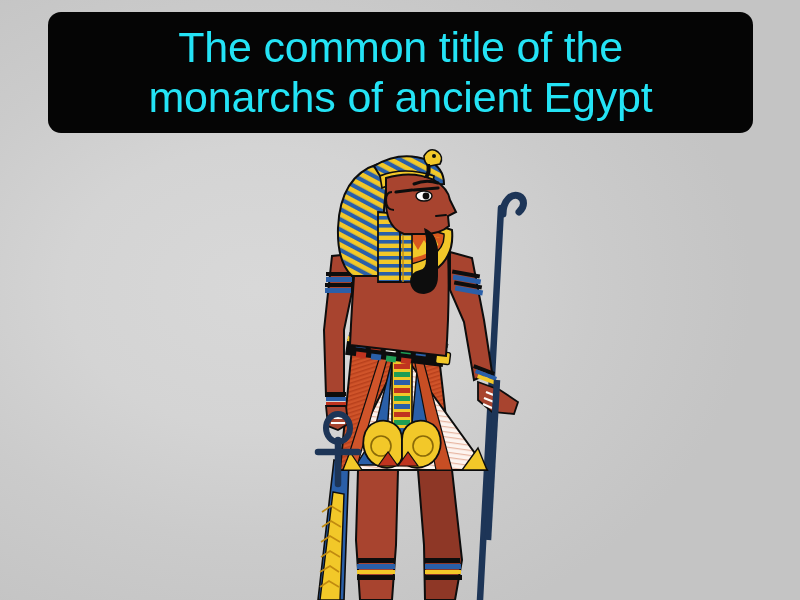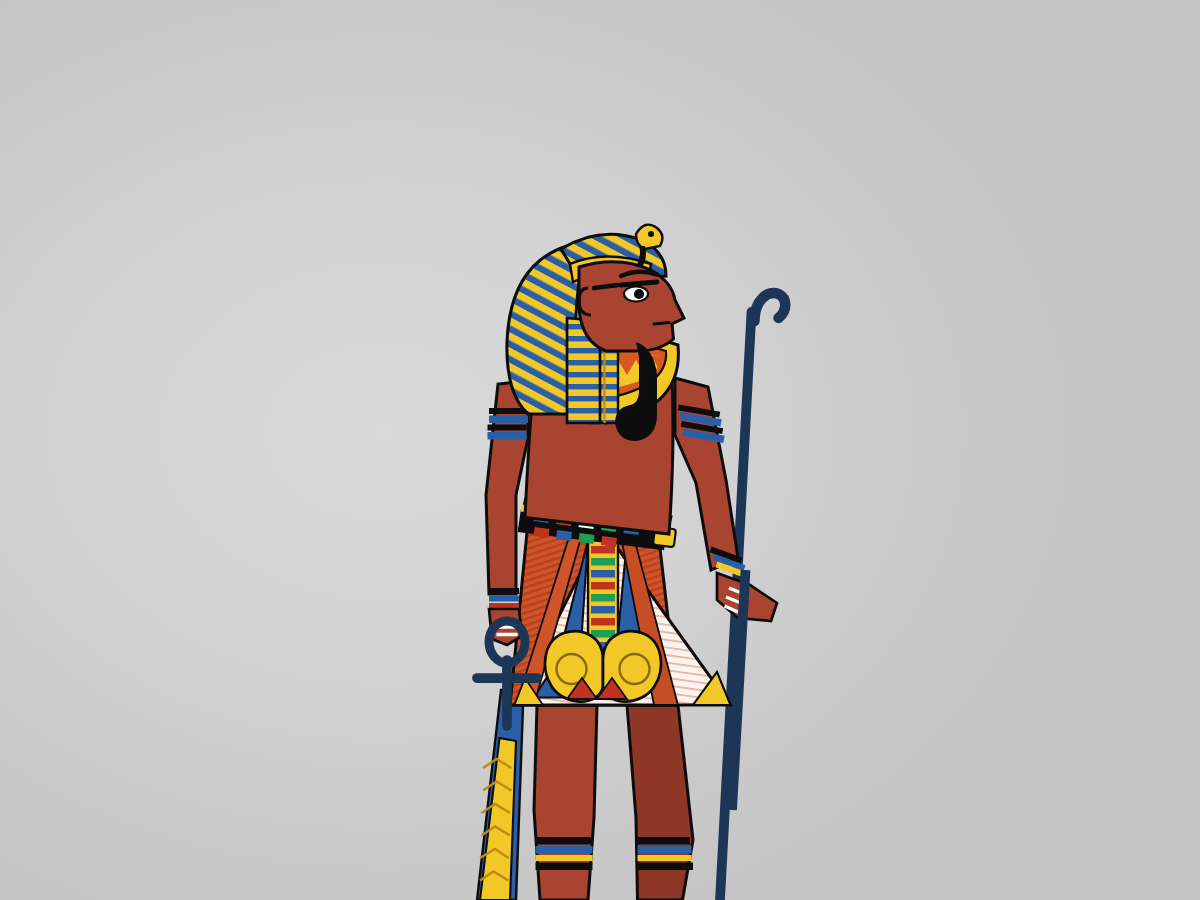--- a/index.html
+++ b/index.html
@@ -269,14 +269,18 @@
       <path d="M424 228 Q436 232 438 250 L438 276 Q438 292 424 294 Q412 294 410 282 Q410 272 420 270 Q426 269 426 260 L426 238 Z" fill="#0d0d0d"></path>
     </g>
 
     <g>
       <path d="M424 156 Q430 146 438 152 Q444 157 440 164 L430 166 Q424 164 424 156 Z" fill="#f2c829" stroke="#0d0d0d" stroke-width="1.6"></path>
       <path d="M430 164 Q432 172 428 178 L424 178 Q428 170 426 164 Z" fill="#0d0d0d"></path>
       <circle cx="434" cy="156" r="2" fill="#0d0d0d"></circle>
     </g>
   </svg>
 
+  <div id="banner">
+    <div id="banner-text">The common title of the
+monarchs of ancient Egypt</div>
+  </div>
 
 </div>
 
 </body></html>

